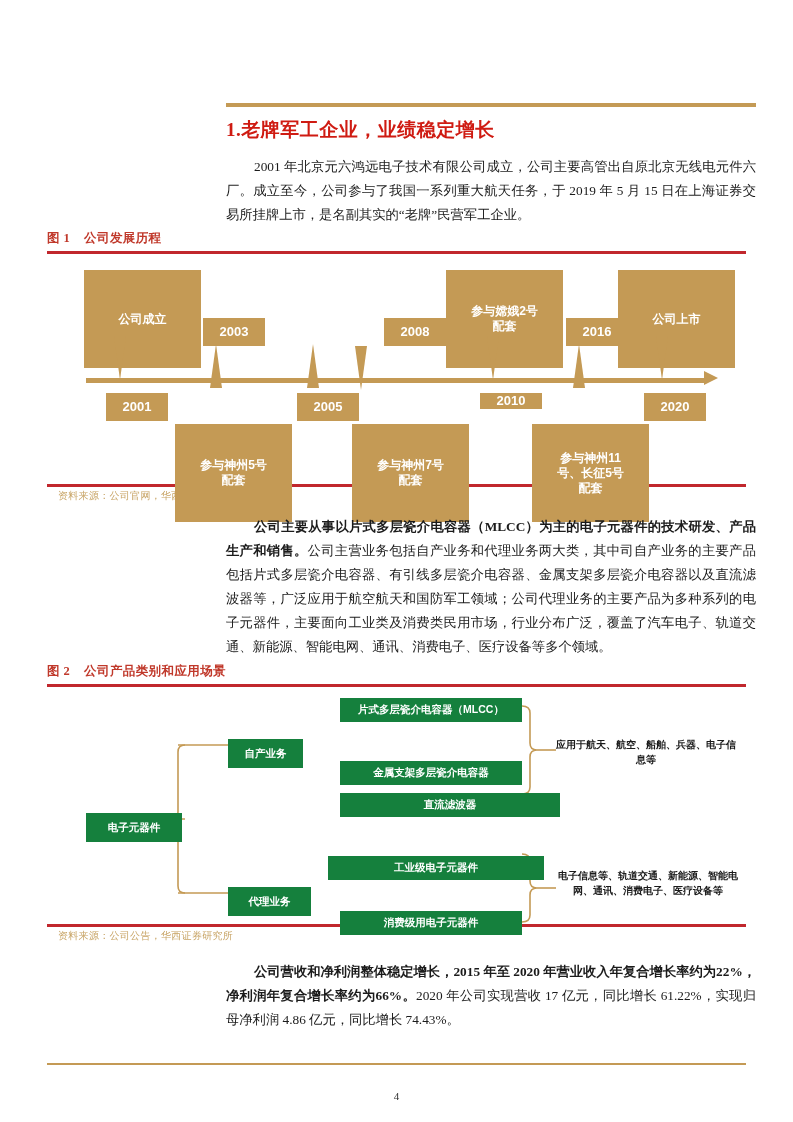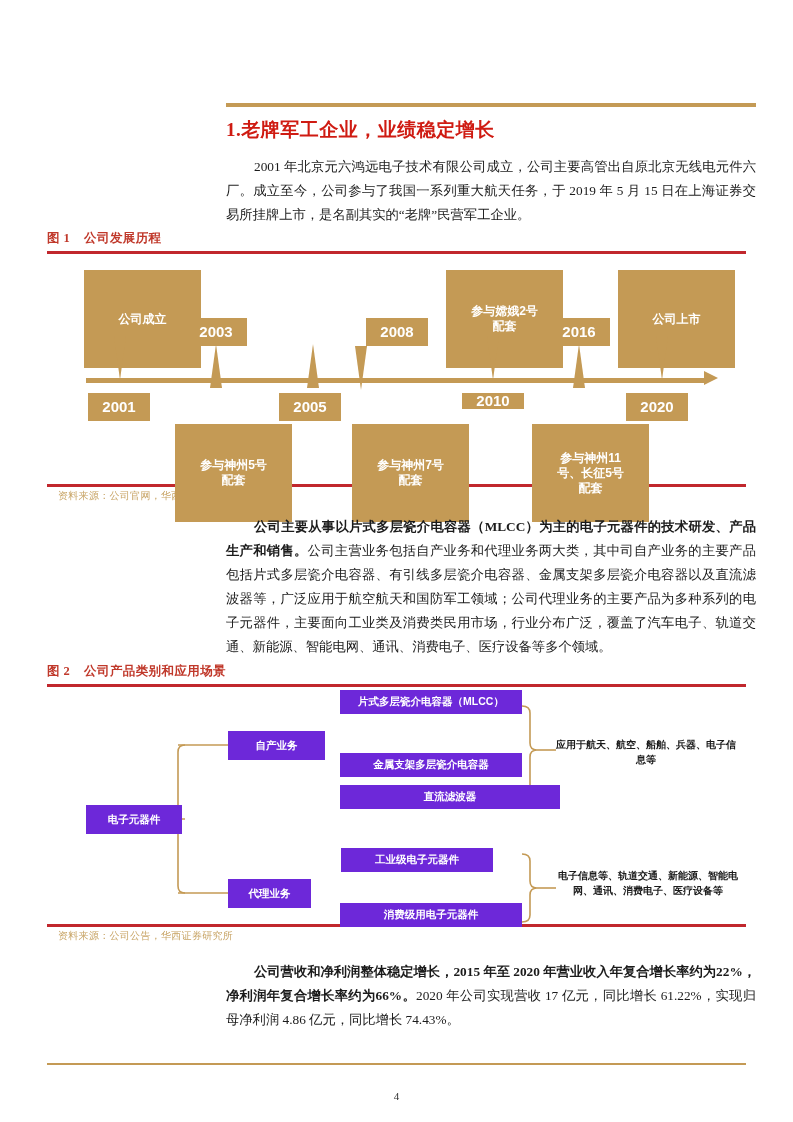--- a/index.html
+++ b/index.html
@@ -68,40 +68,40 @@
     border-top:7px solid transparent;border-bottom:7px solid transparent;
     border-left:14px solid #c49a55;
   }
   .tl-box{
     position:absolute;background:#c49a55;color:#ffffff;
     font-family:"Liberation Sans","DejaVu Sans",sans-serif;
     font-weight:bold;display:flex;align-items:center;justify-content:center;
     text-align:center;line-height:1.25;
   }
   .tl-box.event{font-size:12px;padding:20px;}
-  .tl-box.year{font-size:15px;}
+  .tl-box.year{font-size:13px;margin-left:18px;}
   
   .tl-tri-down{
     position:absolute;width:0;height:0;
     border-left:6px solid transparent;border-right:6px solid transparent;
     border-top:44px solid #c49a55;
   }
   .tl-tri-up{
     position:absolute;width:0;height:0;
     border-left:6px solid transparent;border-right:6px solid transparent;
     border-bottom:44px solid #c49a55;
   }
 
   
   #fig2{position:absolute;left:0;top:0;width:793px;height:1122px;pointer-events:none;}
   .pt-box{
-    position:absolute;background:#6d28d9;color:#ffffff;
+    position:absolute;background:#15803d;color:#ffffff;
     font-family:"Liberation Sans","DejaVu Sans",sans-serif;
     font-weight:bold;font-size:10.5px;
-    display:flex;align-items:center;justify-content:center;text-align:center;
+    display:flex;align-items:center;justify-content:center;text-align:center;margin-top:8px;
   }
   .pt-note{
     position:absolute;color:#1b1b1b;
     font-family:"Liberation Sans","DejaVu Sans",sans-serif;
     font-weight:bold;font-size:10px;line-height:1.45;text-align:center;
   }
 
   
   .pageno{
     position:absolute;left:0;top:1090px;width:793px;text-align:center;
@@ -184,28 +184,28 @@
       <path d="M537,750 L556,750" stroke="#c49a55" stroke-width="1.6" fill="none"></path>
 
       <path d="M522,854 Q530,854 530,861 L530,881 Q530,888 537,888 Q530,888 530,895 L530,915 Q530,922 522,922" stroke="#c49a55" stroke-width="1.6" fill="none"></path>
       <path d="M537,888 L556,888" stroke="#c49a55" stroke-width="1.6" fill="none"></path>
 
       <path d="M286,745 L338,745" stroke="#c49a55" stroke-width="1.2" fill="none" opacity="0"></path>
     </svg>
 
     <div class="pt-box" style="left:86px;top:805px;width:96px;height:29px">电子元器件</div>
 
-    <div class="pt-box" style="left:228px;top:731px;width:97px;height:29px">自产业务</div>
+    <div class="pt-box" style="left:228px;top:731px;width:75px;height:29px">自产业务</div>
     <div class="pt-box" style="left:228px;top:879px;width:83px;height:29px">代理业务</div>
 
     <div class="pt-box" style="left:340px;top:690px;width:182px;height:24px">片式多层瓷介电容器（MLCC）</div>
     <div class="pt-box" style="left:340px;top:753px;width:182px;height:24px">金属支架多层瓷介电容器</div>
     <div class="pt-box" style="left:340px;top:785px;width:220px;height:24px">直流滤波器</div>
 
-    <div class="pt-box" style="left:341px;top:848px;width:152px;height:24px">工业级电子元器件</div>
+    <div class="pt-box" style="left:328px;top:848px;width:216px;height:24px">工业级电子元器件</div>
     <div class="pt-box" style="left:340px;top:903px;width:182px;height:24px">消费级用电子元器件</div>
 
     <div class="pt-note" style="left:556px;top:738px;width:180px">应用于航天、航空、船舶、兵器、电子信息等</div>
     <div class="pt-note" style="left:553px;top:869px;width:190px">电子信息等、轨道交通、新能源、智能电网、通讯、消费电子、医疗设备等</div>
   </div>
 
   <div class="para p3">
     <b>公司营收和净利润整体稳定增长，2015 年至 2020 年营业收入年复合增长率约为22%，净利润年复合增长率约为66%。</b><span>2020 年公司实现营收 17 亿元，同比增长 61.22%，实现归母净利润 4.86 亿元，同比增长 74.43%。</span>
   </div>
 

